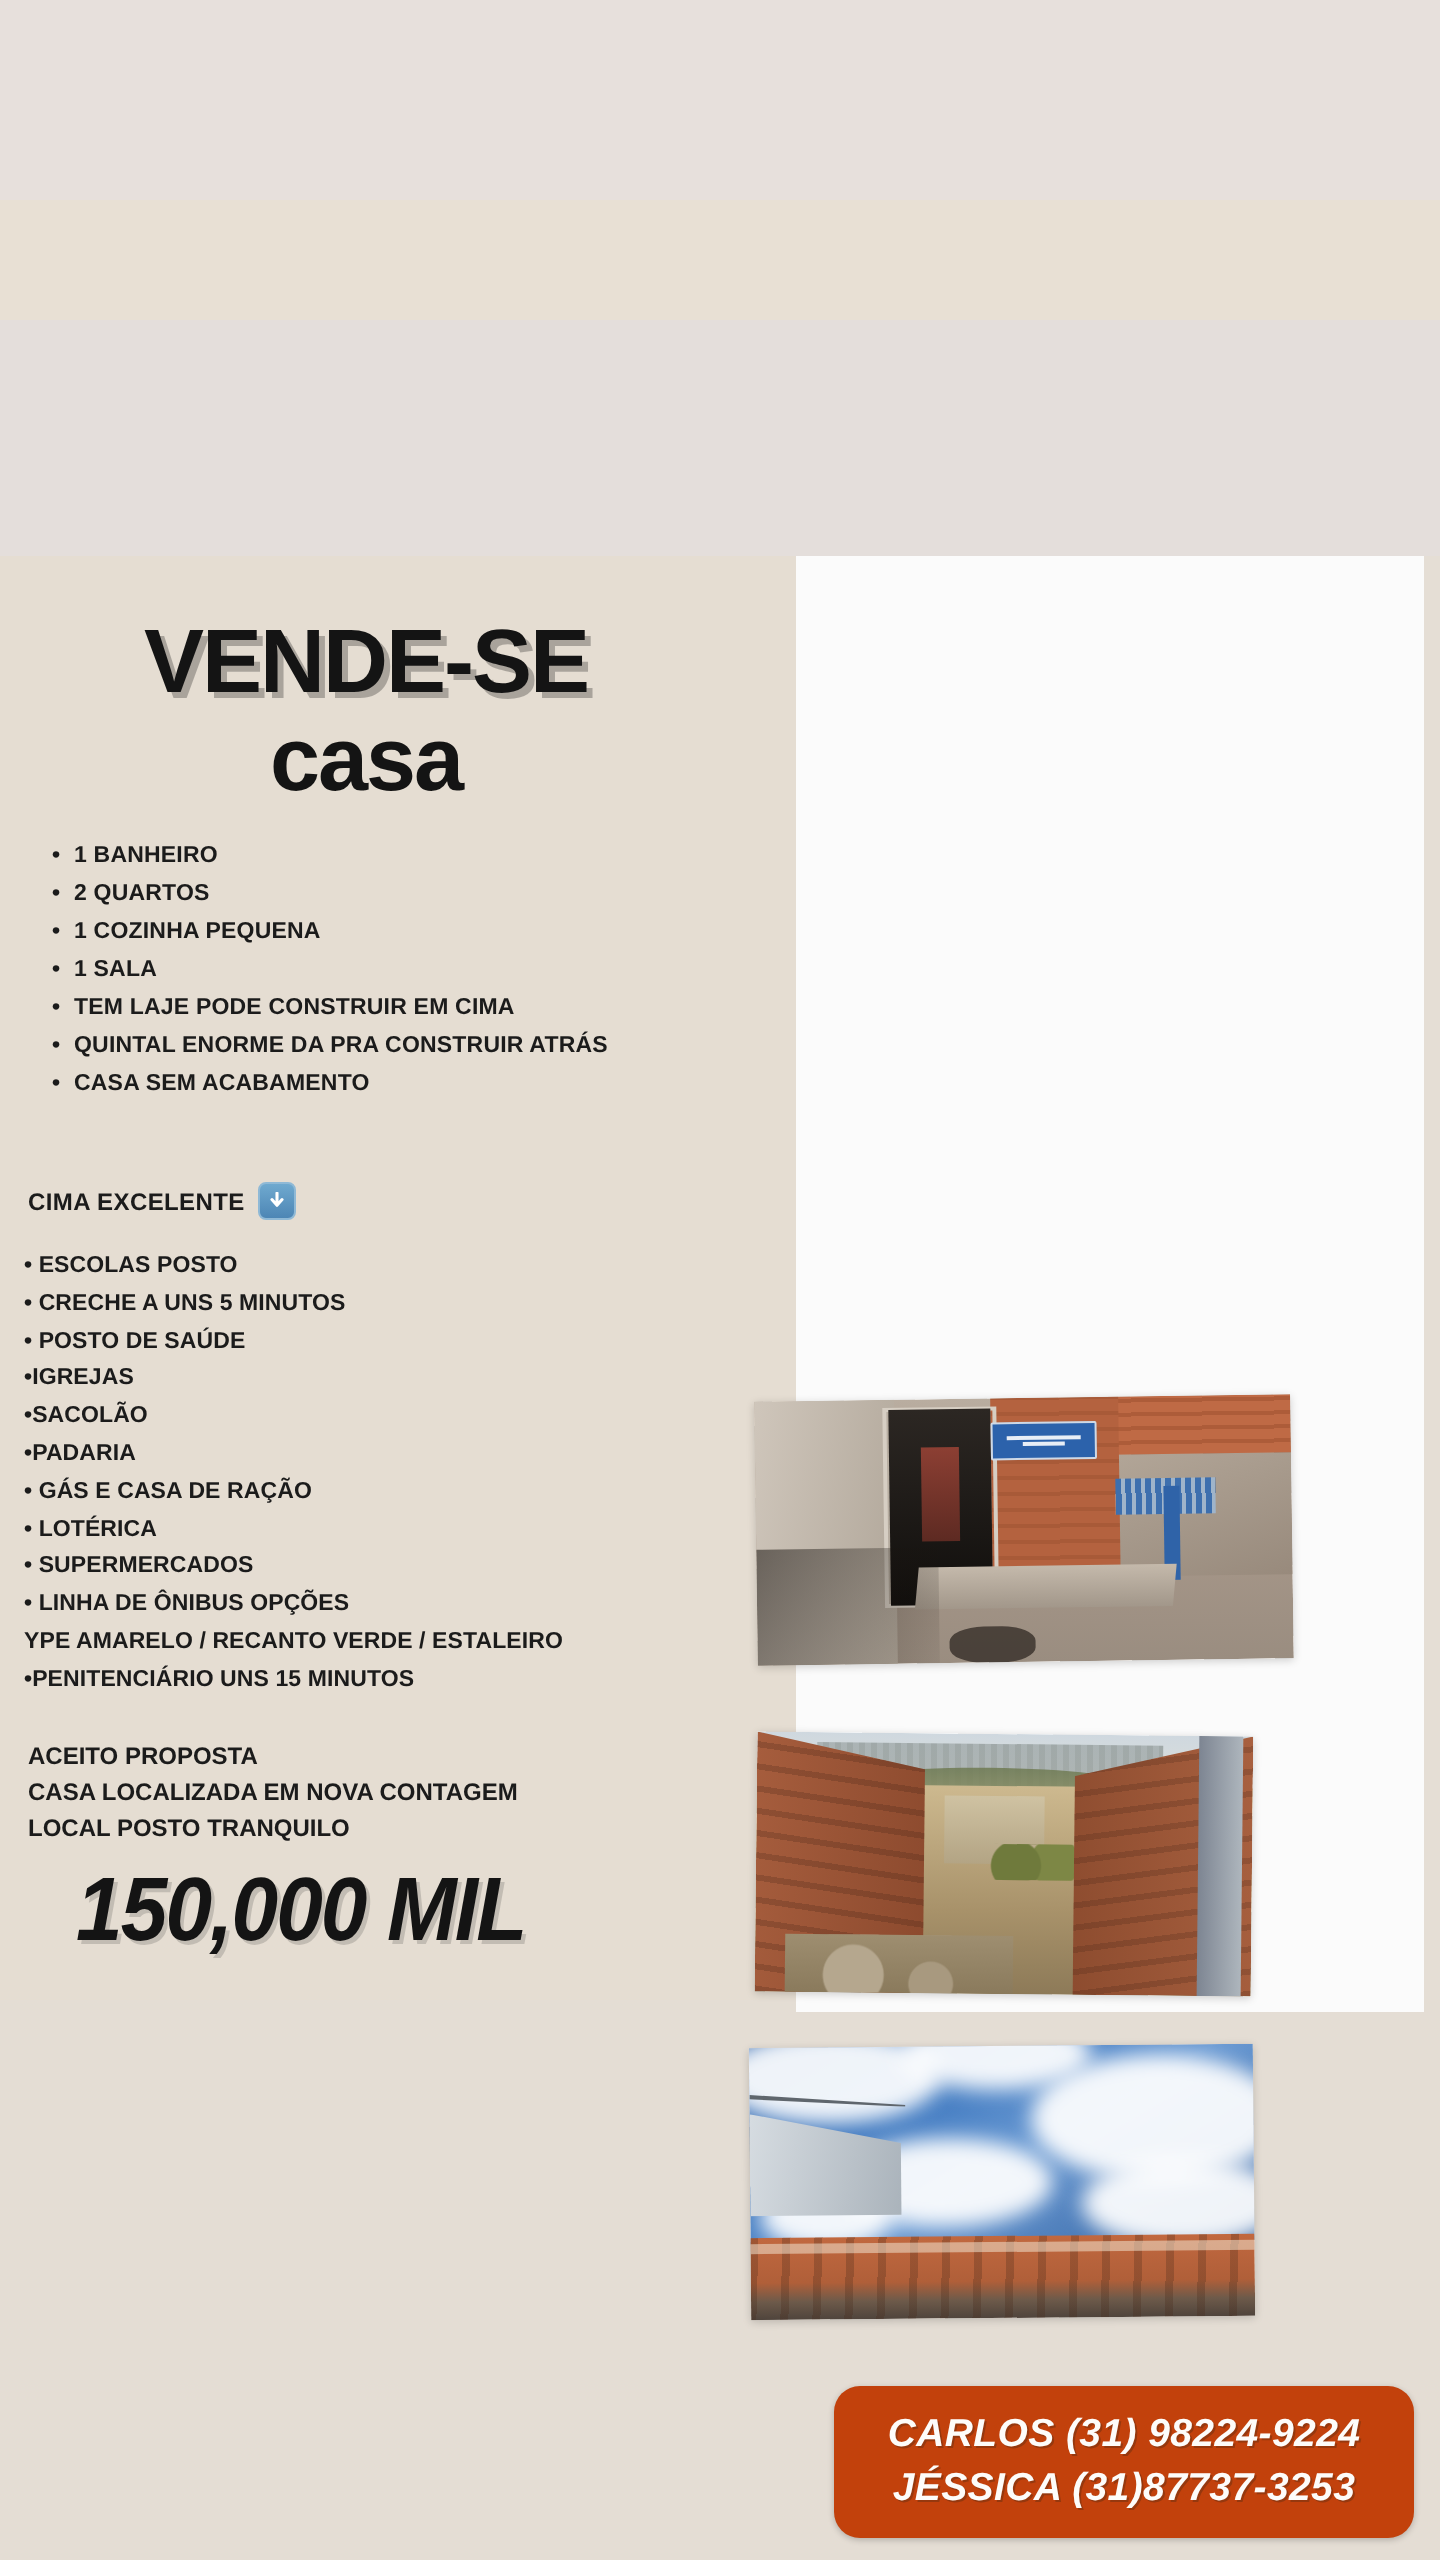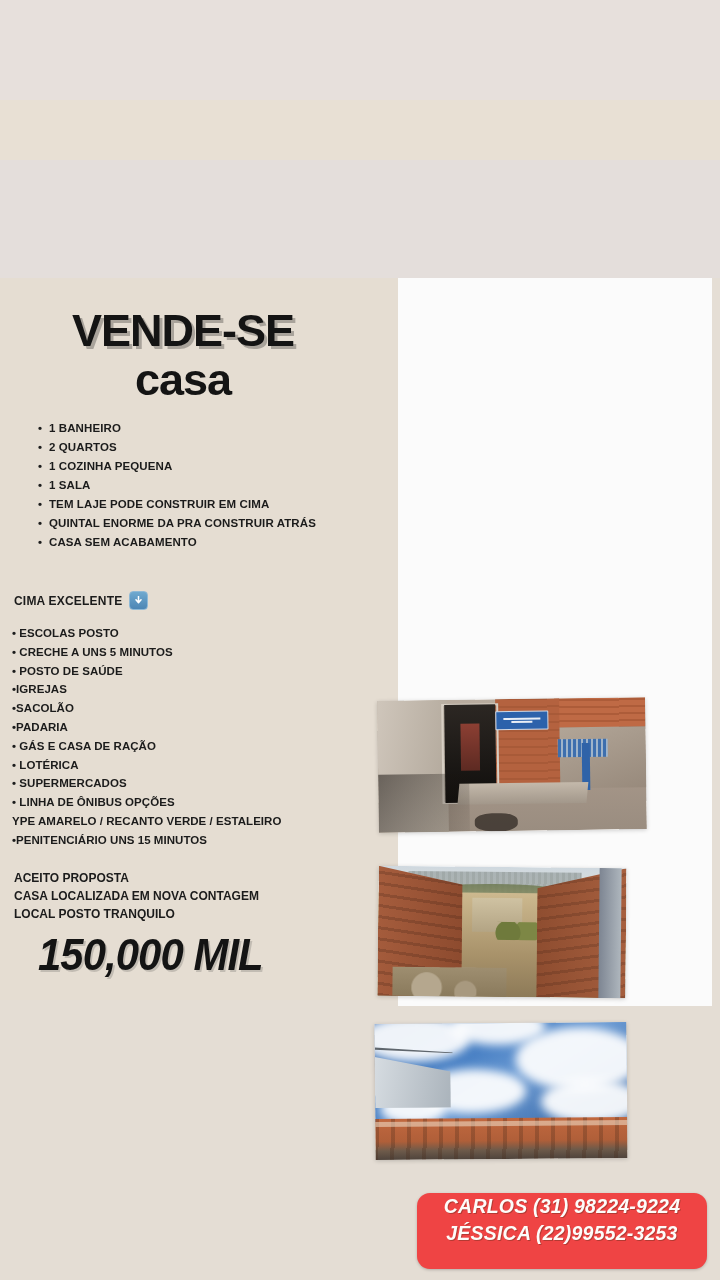--- a/index.html
+++ b/index.html
@@ -32,21 +32,21 @@
   #title-casa{
     font-size:45px;font-weight:bold;color:#141414;line-height:1.18;
     letter-spacing:-1px;display:block;
     font-family:"Liberation Sans", sans-serif;
   }
 
   
   #features{position:absolute;left:26px;top:145px;width:360px;}
   .feat{
     font-size:11.5px;font-weight:bold;color:#1b1b1b;line-height:1;
-    margin-bottom:7.5px;white-space:nowrap;letter-spacing:.1px;margin-left:12px;
+    margin-bottom:7.5px;white-space:nowrap;letter-spacing:.1px;
   }
   .feat .bullet{display:inline-block;width:11px;}
 
   
   #lugar-row{position:absolute;left:14px;top:313px;display:flex;align-items:center;gap:7px;}
   #lugar-label{font-size:12px;font-weight:bold;color:#1b1b1b;letter-spacing:.2px;}
   #arrow-down-icon{
     width:17px;height:17px;border-radius:4px;
     background:linear-gradient(#6fa9cf,#4d86b5);
     border:1px solid #8fb9d6;
@@ -164,22 +164,22 @@
   .p3-wall{position:absolute;left:0;bottom:0;width:100%;height:30%;
     background:linear-gradient(#c1683f 0%,#b05f39 55%,#6d5a4a 78%,#4f443c 100%);}
   .p3-wall-tex{position:absolute;left:0;bottom:0;width:100%;height:30%;
     background:repeating-linear-gradient(92deg,rgba(70,40,24,.28) 0 4px,transparent 4px 16px);}
   .p3-cap{position:absolute;left:0;bottom:24%;width:100%;height:4%;
     background:rgba(240,226,205,.55);}
 
   
   #contact-banner{
     position:absolute;left:417px;top:915px;width:290px;height:76px;
-    background:#ef4444;border-radius:13px;
-    display:flex;flex-direction:column;align-items:center;
+    background:#c2410c;border-radius:13px;
+    display:flex;flex-direction:column;align-items:center;justify-content:center;
     box-shadow:0 1px 3px rgba(0,0,0,.22);
   }
   .contact-line{
     color:#fdfcfa;font-style:italic;font-weight:bold;font-size:19.5px;
     line-height:1.36;letter-spacing:.2px;white-space:nowrap;
     text-shadow:1px 1px 0 rgba(70,40,20,.35);
   }
 </style>
 </head>
 <body>
@@ -292,16 +292,16 @@
       <div class="p3-eave"></div>
       <div class="p3-roof"></div>
       <div class="p3-wall"></div>
       <div class="p3-wall-tex"></div>
       <div class="p3-cap"></div>
     </div>
   </div>
 
   <div id="contact-banner">
     <div class="contact-line">CARLOS (31) 98224-9224</div>
-    <div class="contact-line">JÉSSICA (22)99552-3253</div>
+    <div class="contact-line">JÉSSICA (31)87737-3253</div>
   </div>
 
 </div>
 
 </body></html>

